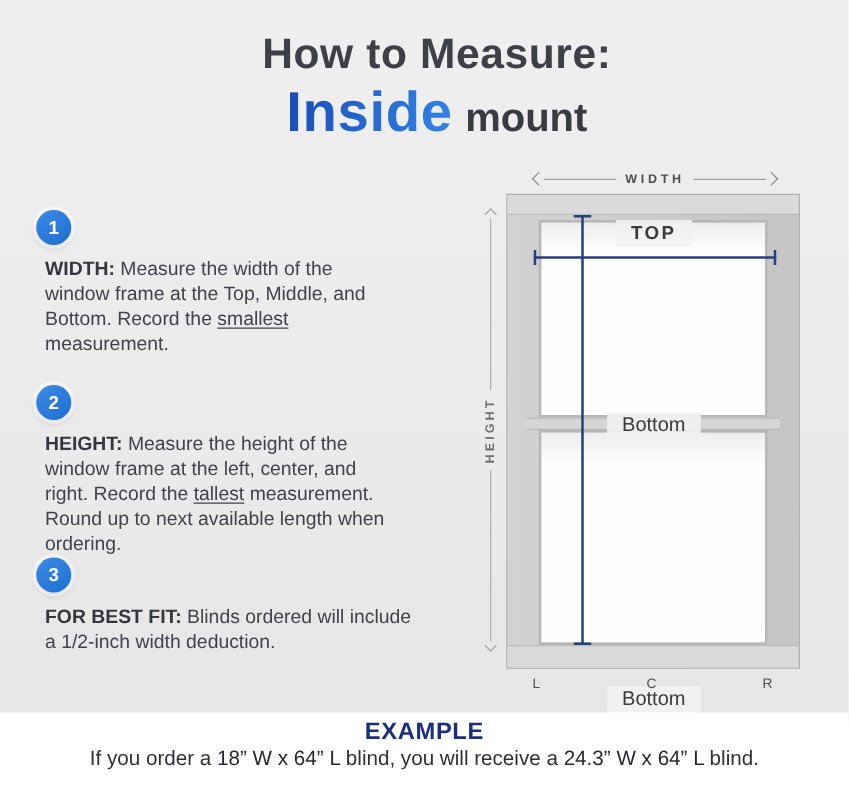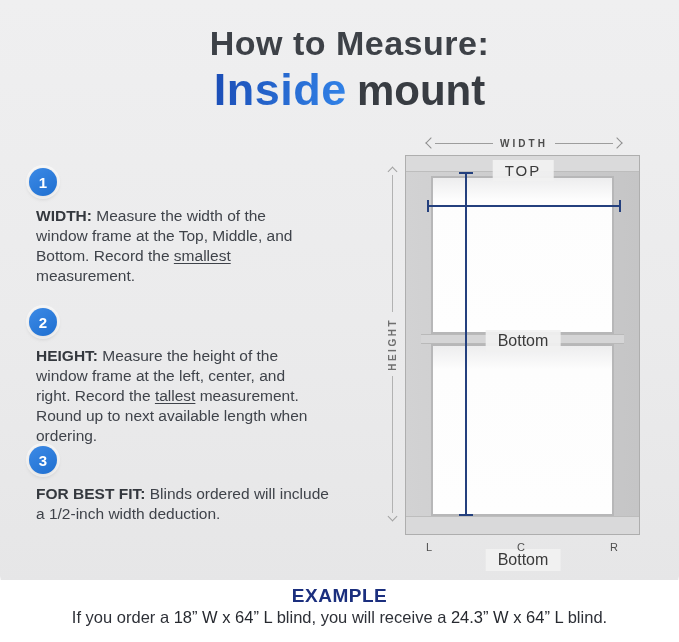--- a/index.html
+++ b/index.html
@@ -21,21 +21,21 @@
   
   .title { position:absolute; left:0; top:24px; width:679px; text-align:center; white-space:nowrap;padding-left:20px; }
   .title-line1 { font-size:34px; font-weight:700; color:#3d4147; letter-spacing:0.5px; }
   .title-line2 { margin-top:1px; }
   .inside-word {
     font-size:45px; font-weight:700; color:#2468d8; letter-spacing:0.5px;
     background:linear-gradient(100deg,#1c4fb8 5%,#3181e6 95%);
     -webkit-background-clip:text; background-clip:text;
     -webkit-text-fill-color:transparent;
   }
-  .mount-word { font-size:42px; font-weight:700; color:#383c42; margin-left:10px; }
+  .mount-word { font-size:32px; font-weight:700; color:#383c42; margin-left:10px; }
 
   
   .step { position:absolute; left:29px; }
   .step1 { top:168px; width:312px; }
   .step2 { top:308px; width:320px; }
   .step3 { top:446px; width:340px; }
   .step-circle {
     width:28px; height:28px; border-radius:50%;
     background:linear-gradient(145deg,#3c8ae6,#1f6fd0);
     color:#ffffff; font-size:15px; font-weight:700;
@@ -103,32 +103,32 @@
   .vline-blue::before, .vline-blue::after {
     content:""; position:absolute; left:-6px; width:14px; height:2px; background:#24407e;
   }
   .vline-blue::before { top:0; } .vline-blue::after { bottom:0; }
 
   .chip {
     position:absolute; left:50%; transform:translateX(-50%);
     background:rgba(241,241,241,0.93);
     padding:2px 12px; white-space:nowrap; text-align:center;
   }
-  .chip-top    { top:32px;  font-size:15px; font-weight:400; letter-spacing:2px; color:#3a3a3a; }
+  .chip-top    { top:48px;  font-size:15px; font-weight:700; letter-spacing:2px; color:#3a3a3a; }
   .chip-middle { top:202px; font-size:16px; color:#3a3a3a; }
   .chip-bottom { top:391px; font-size:16px; color:#3a3a3a;margin-top:30px; }
 
   .markers {
     position:absolute; left:22px; top:413px; width:235px;
     display:flex; justify-content:space-between; padding:0 21px;
     font-size:11px; letter-spacing:1px; color:#4f4f4f;
   }
 
   
-  .example { position:absolute; left:0; bottom:0; width:679px; height:62px; background:#ffffff; text-align:center; }
+  .example { position:absolute; left:0; bottom:0; width:679px; height:72px; background:#ffffff; text-align:center; }
   .example-heading { margin-top:5px; font-size:19px; font-weight:700; color:#1b2f7e; letter-spacing:0.5px; }
   .example-line { margin-top:1px; font-size:16.5px; color:#2e3138; white-space:nowrap; }
   .example-line b { font-weight:400; color:#26292f; }
 </style>
 </head>
 <body>
 
 <div class="canvas"></div>
 
 <div class="title">

